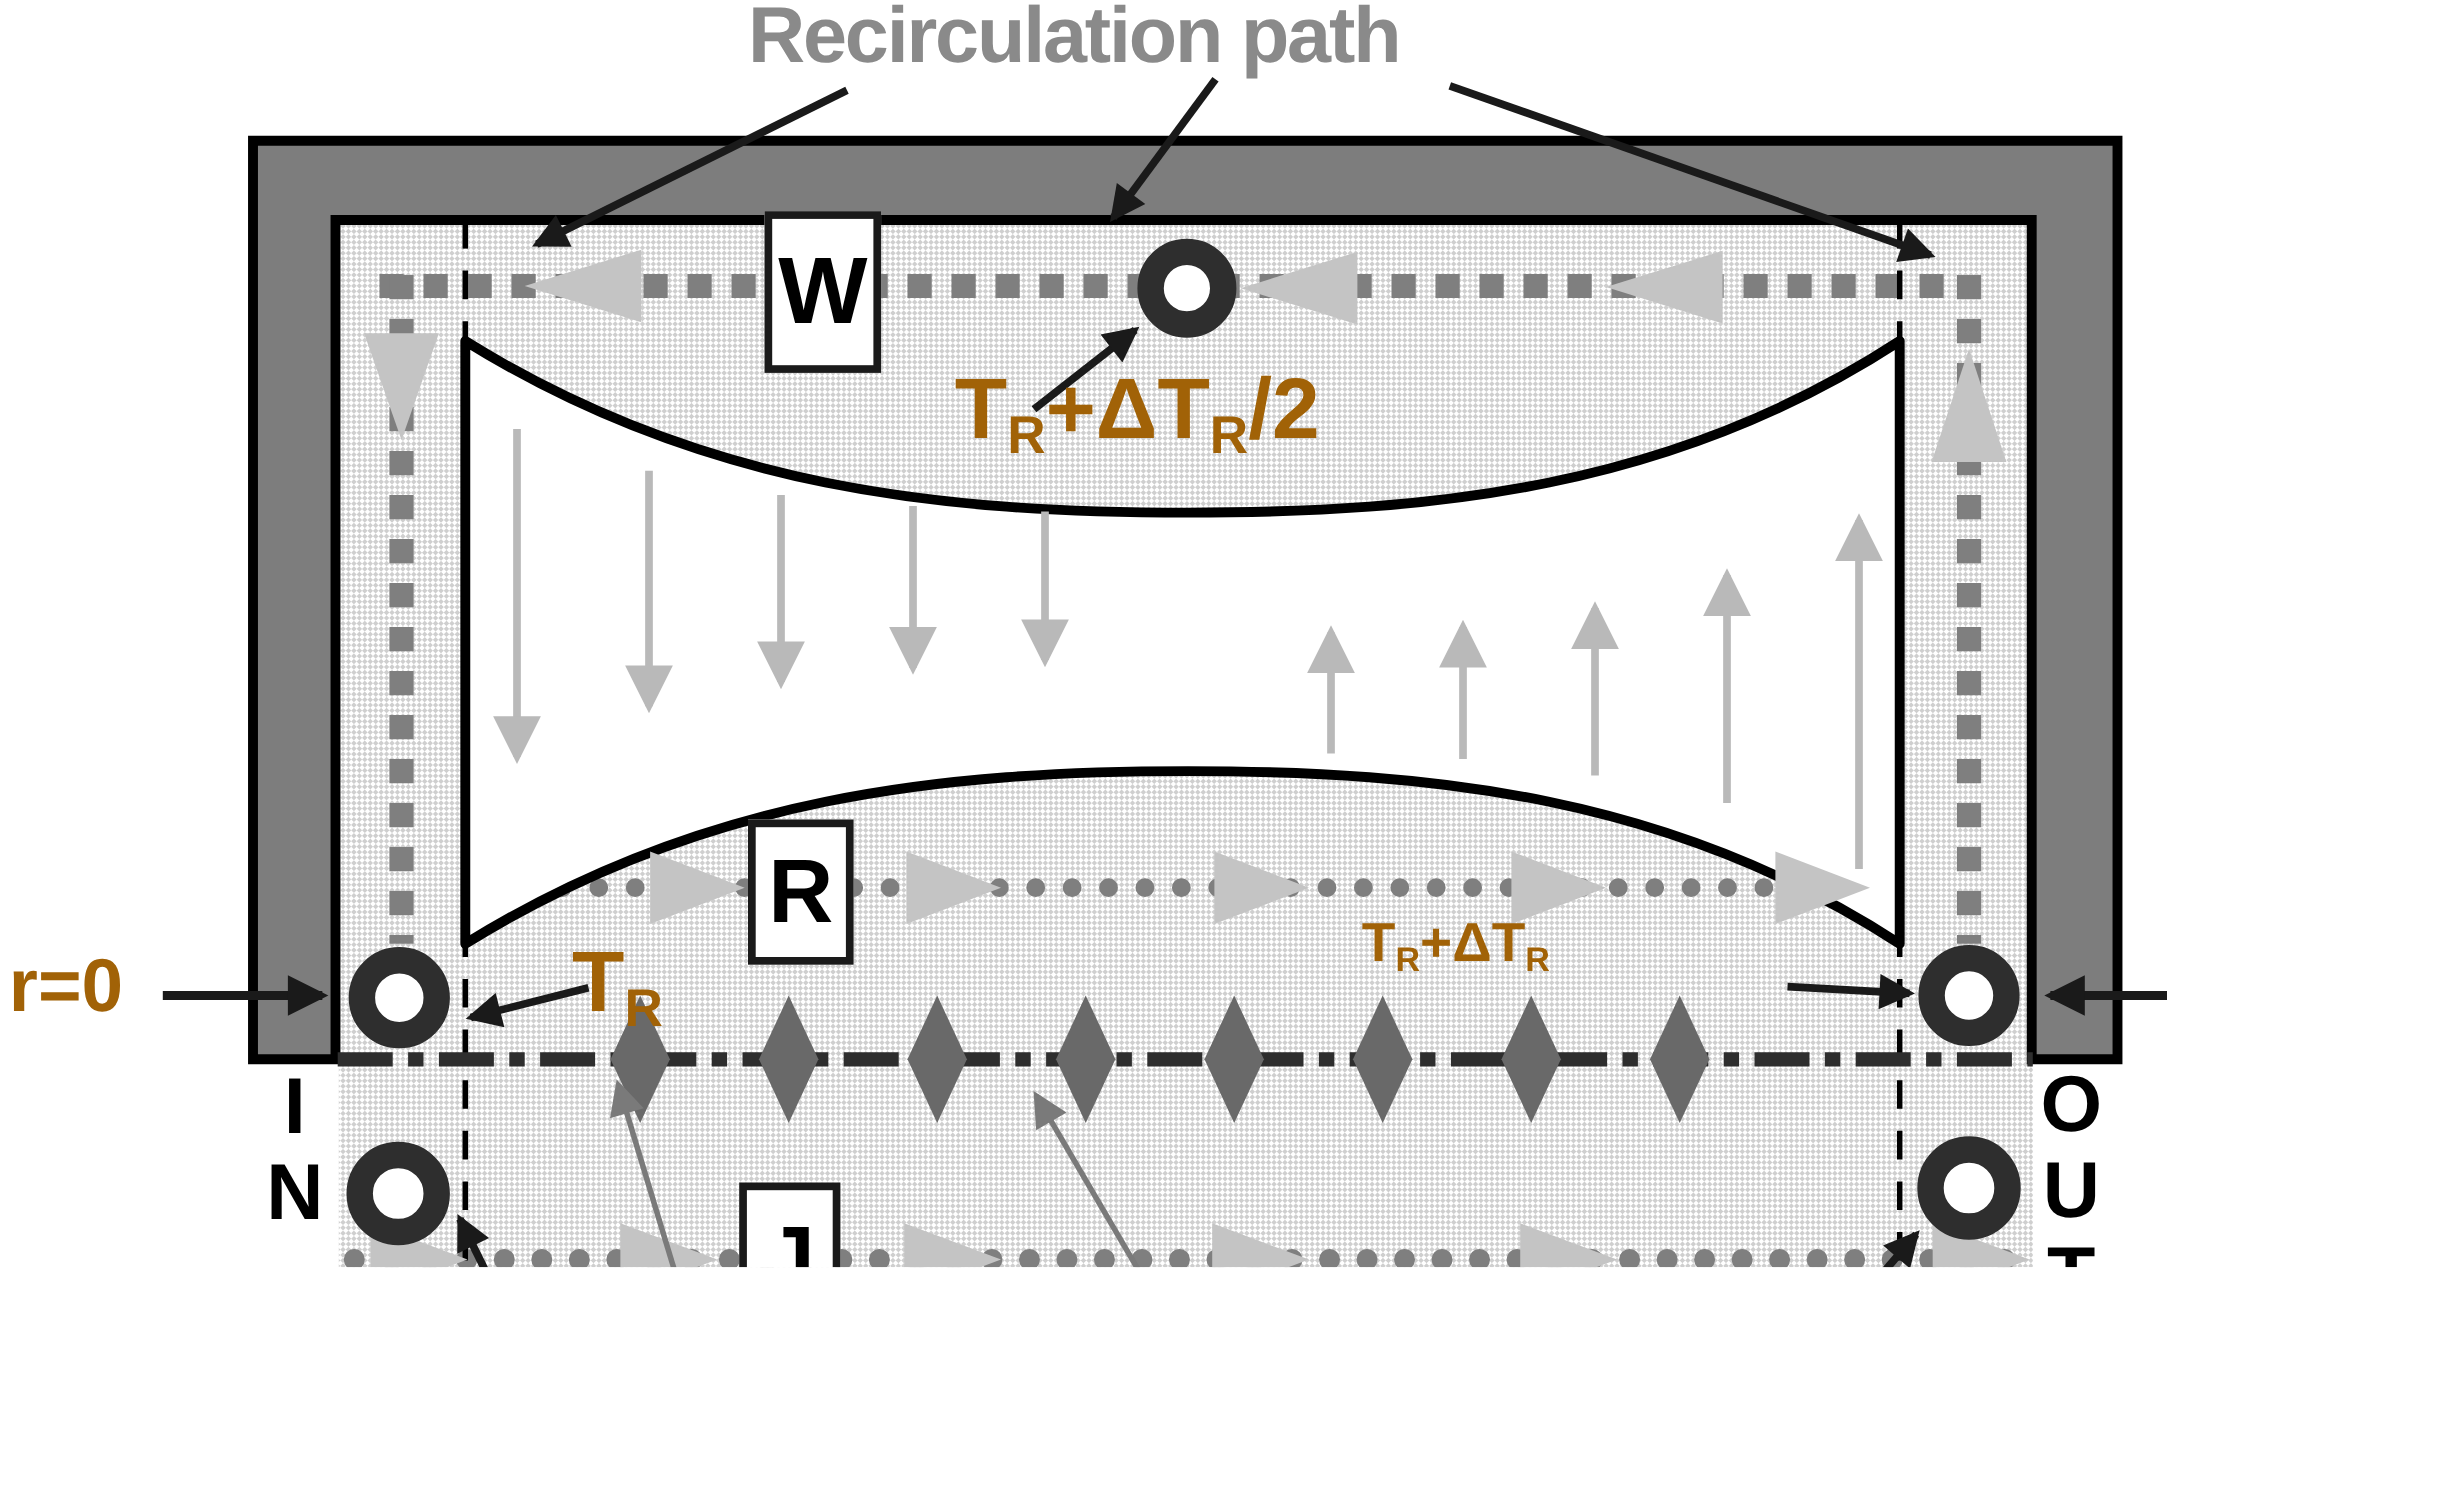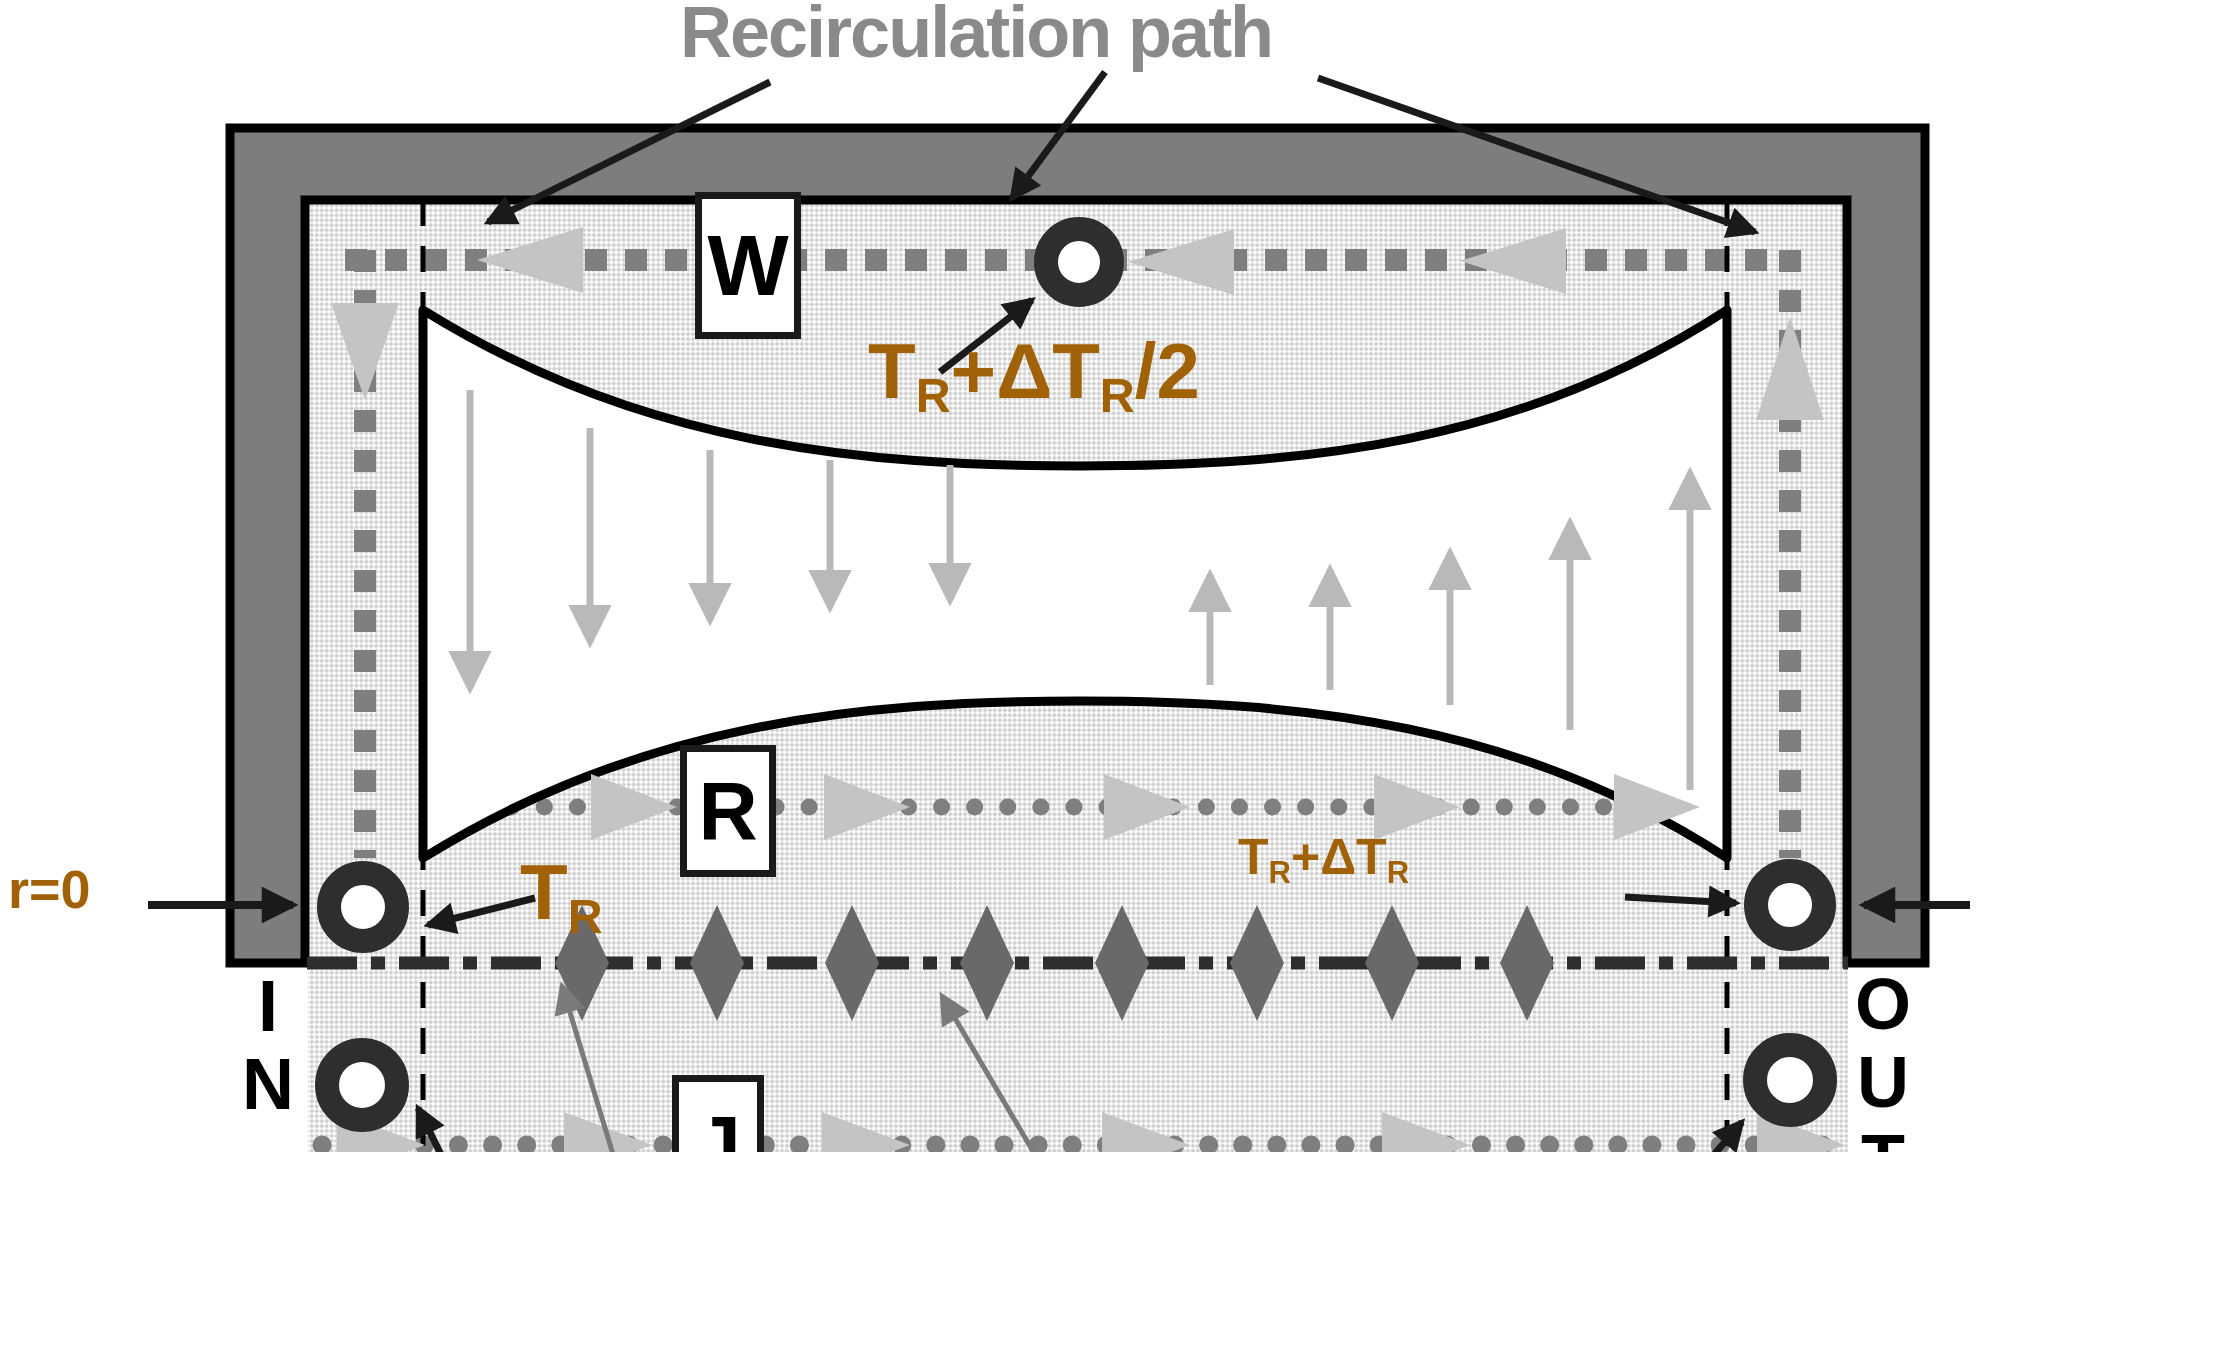--- a/index.html
+++ b/index.html
@@ -160,21 +160,21 @@
 
   <div class="lbl" style="left:1238px;top:832px;font-size:50px;">
     <span>T</span><span class="sub">R</span><span>+ΔT</span><span class="sub">R</span>
   </div>
 
   <div class="lbl" style="left:424px;top:1285px;font-size:78px;">
     <span>T</span><span class="sub">IN</span>
   </div>
 
 
-  <div class="lbl" style="left:8px;top:862px;font-size:54px;">r=0</div>
+  <div class="lbl" style="left:8px;top:862px;font-size:68px;">r=0</div>
 
 
   <div class="stack" style="left:238px;top:968px;width:60px;font-size:72px;">I
 N</div>
 
   <div class="stack" style="left:1852px;top:966px;width:62px;font-size:72px;">O
 U
 T</div>
 
 

